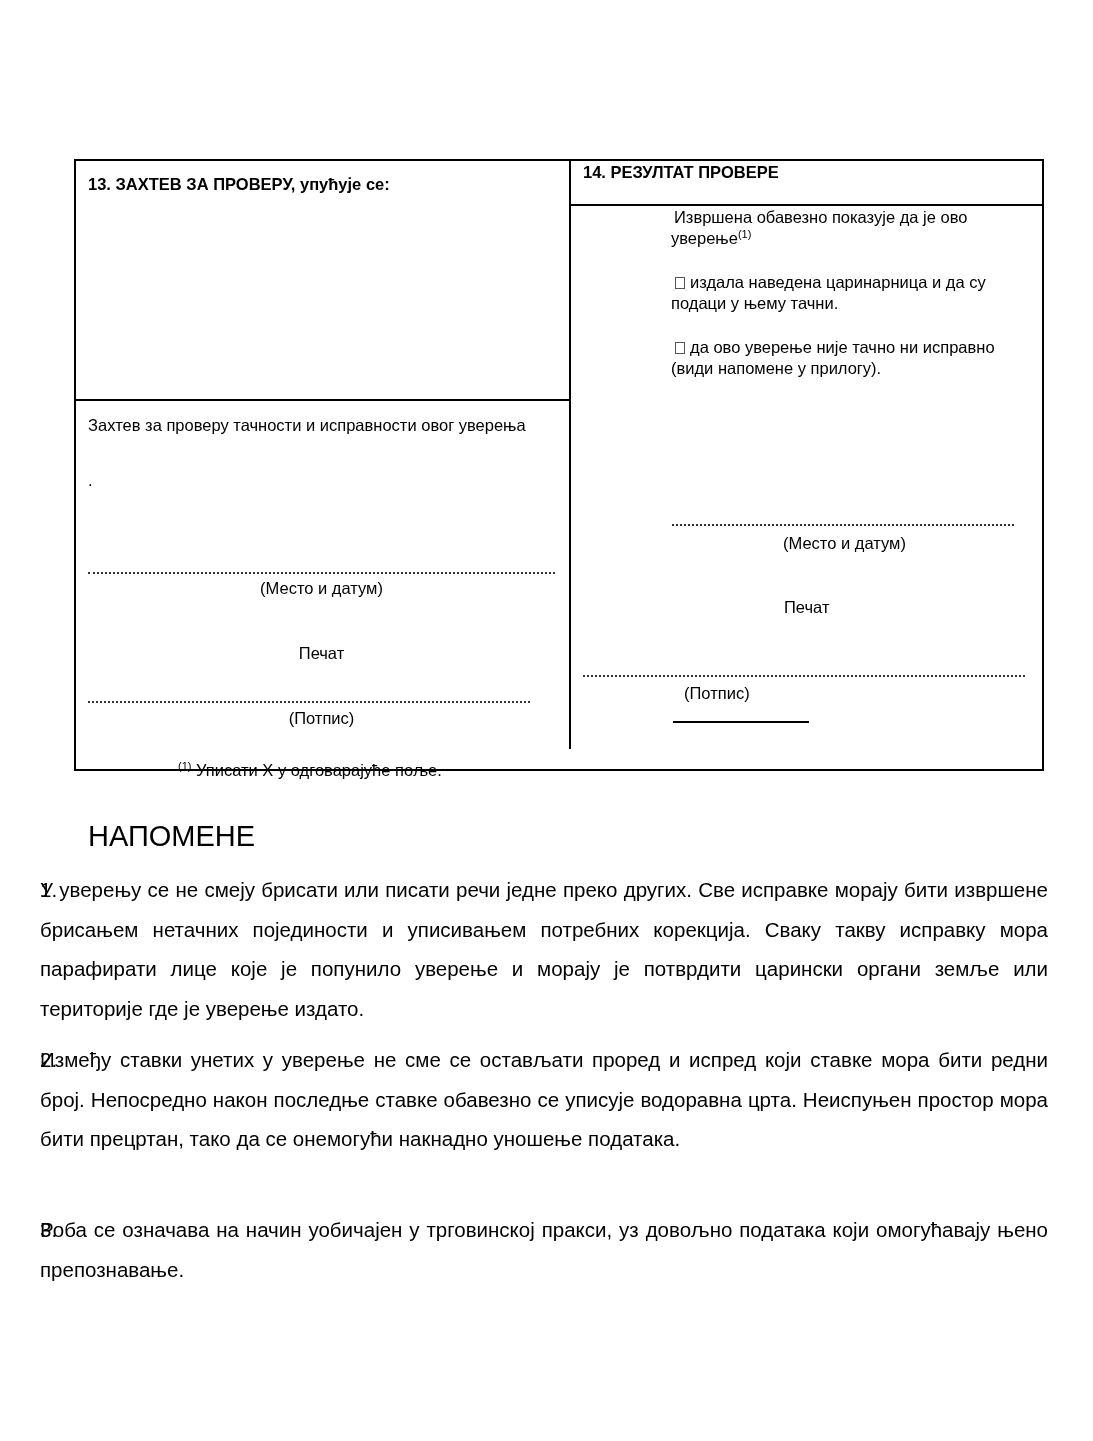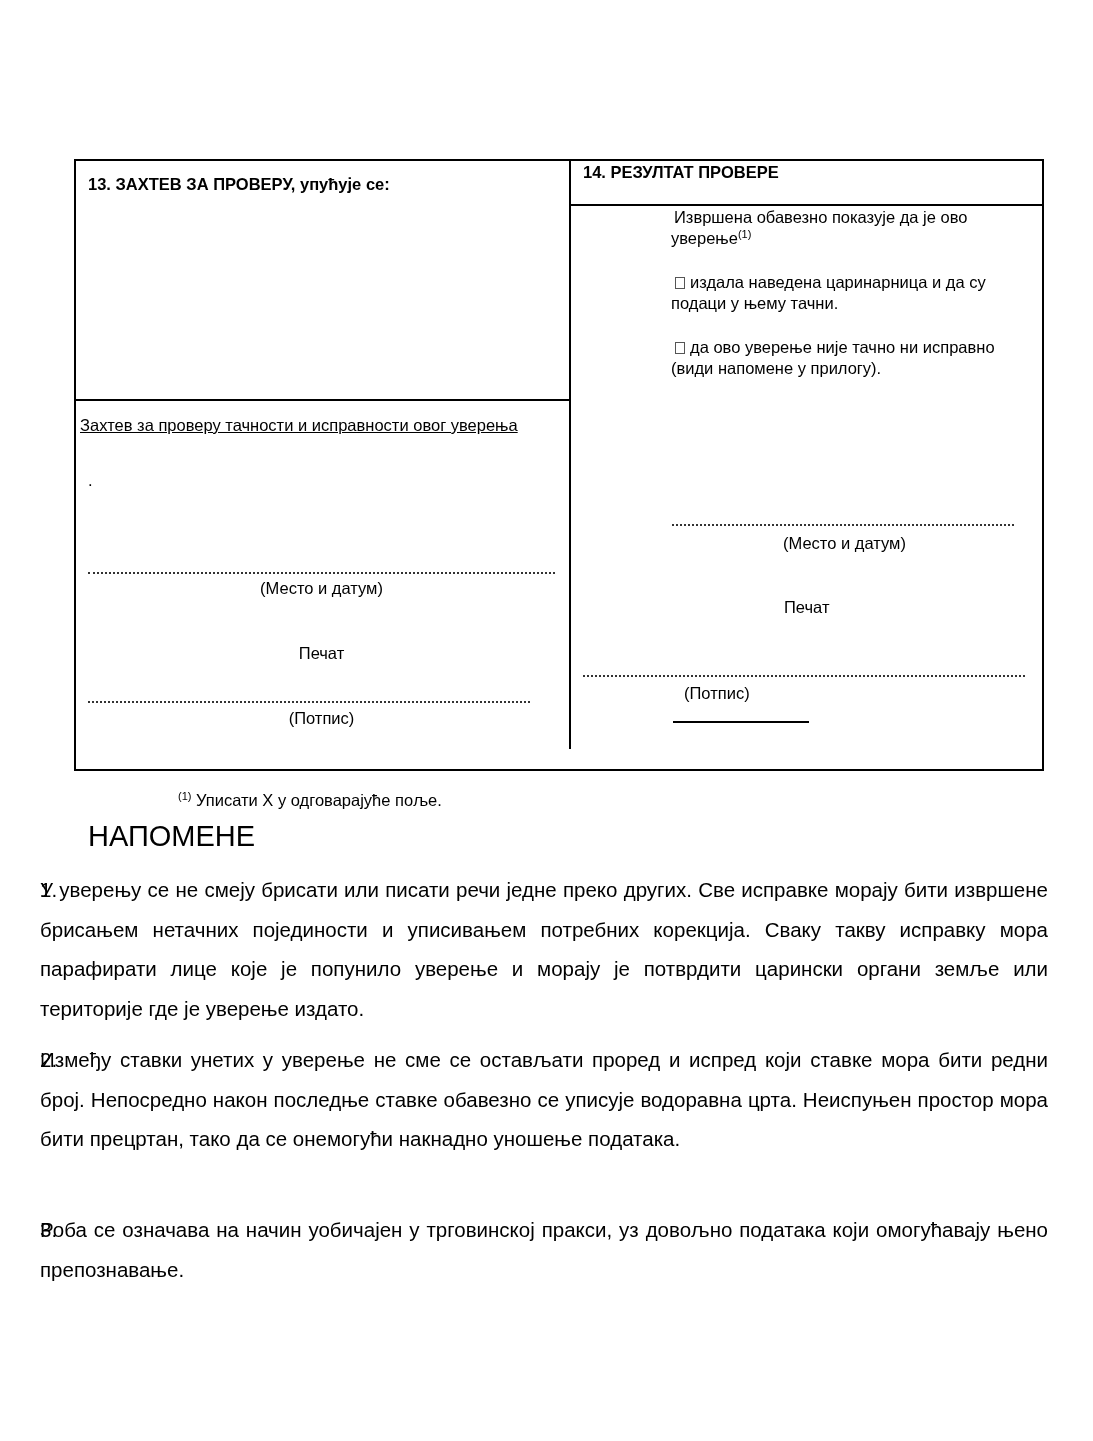--- a/index.html
+++ b/index.html
@@ -38,32 +38,32 @@
 <div class="form"></div>
 
 <div class="vline" style="left:569px; top:159px; height:590px;"></div>
 
 <div class="hline" style="left:569px; top:204px; width:475px;"></div>
 
 <div class="hline" style="left:74px; top:399px; width:497px;"></div>
 
 <div class="abs t16 bold" style="left:88px; top:162px;margin-top:12px;">13.  ЗАХТЕВ ЗА ПРОВЕРУ, упућује се:</div>
 
-<div class="abs t16" style="left:80px; top:415px; width:440px;text-decoration:underline;">Захтев за проверу тачности и исправности овог уверења</div>
+<div class="abs t16" style="left:88px; top:415px; width:440px;">Захтев за проверу тачности и исправности овог уверења</div>
 <div class="abs t16" style="left:88px; top:470px;">.</div>
 
 <div class="dots" style="left:88px; top:572px; width:467px;"></div>
 <div class="abs t16 center" style="left:88px; top:578px; width:467px;">(Место и датум)</div>
 
 <div class="abs t16 center" style="left:88px; top:643px; width:467px;">Печат</div>
 
 <div class="dots" style="left:88px; top:701px; width:442px;"></div>
 <div class="abs t16 center" style="left:88px; top:708px; width:467px;">(Потпис)</div>
 
-<div class="abs t16" style="left:178px; top:790px;">
+<div class="abs t16" style="left:178px; top:760px;">
   <sup>(1)</sup>
   <span>Уписати X у одговарајуће поље.</span>
 </div>
 
 <div class="abs t16 bold" style="left:583px; top:162px;text-align:right;">14.  РЕЗУЛТАТ ПРОВЕРЕ</div>
 
 <div class="abs t16" style="left:671px; top:207px; width:340px; text-indent:3px;">
   <span>Извршена обавезно показује да је ово уверење</span><sup>(1)</sup>
 </div>
 

